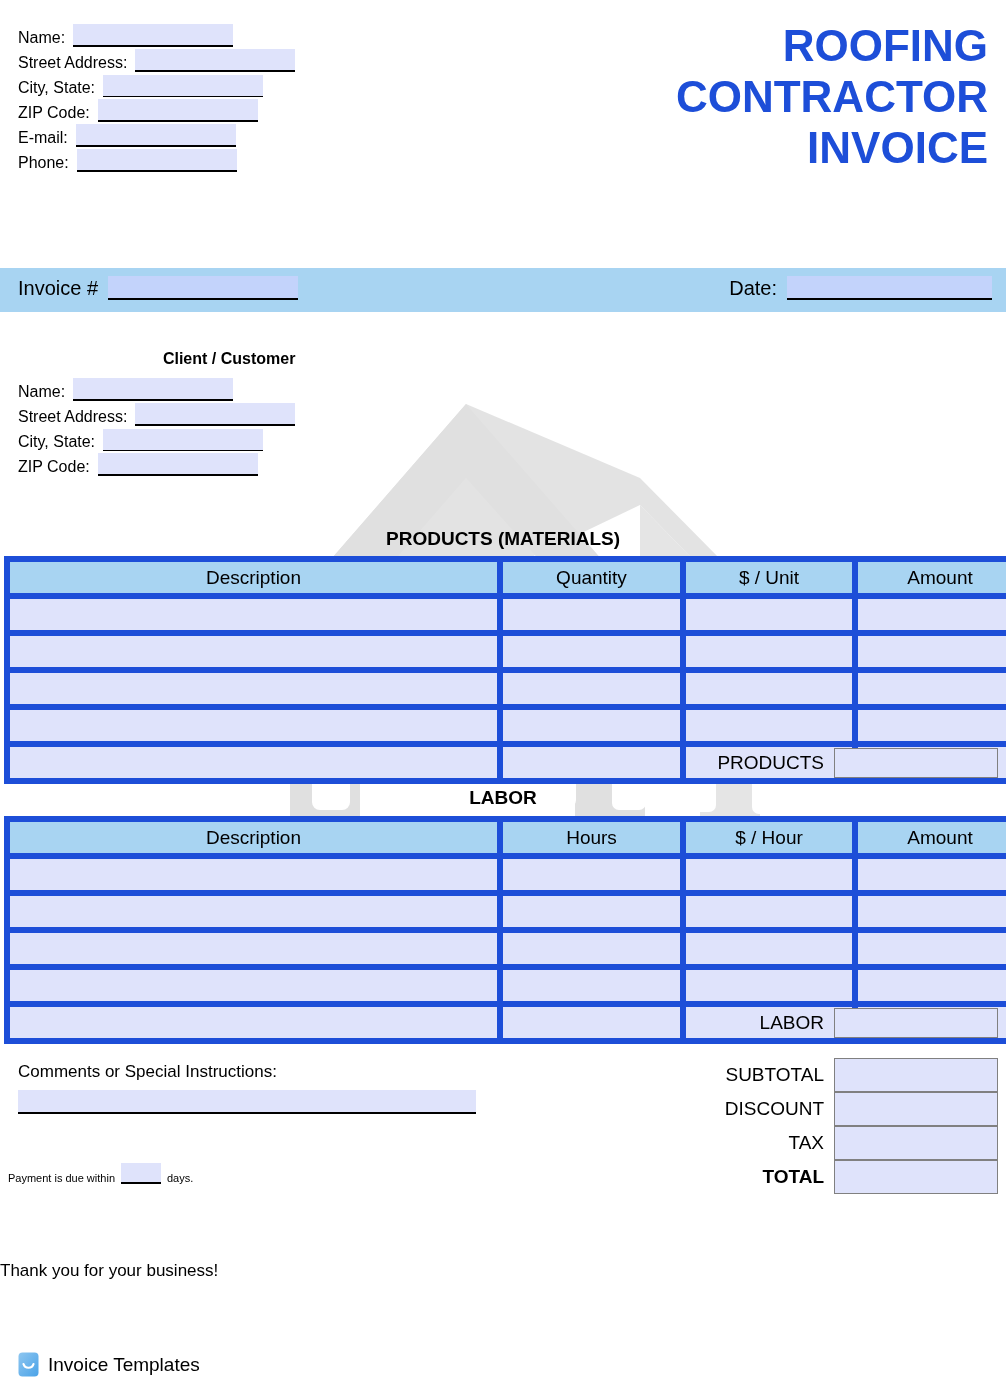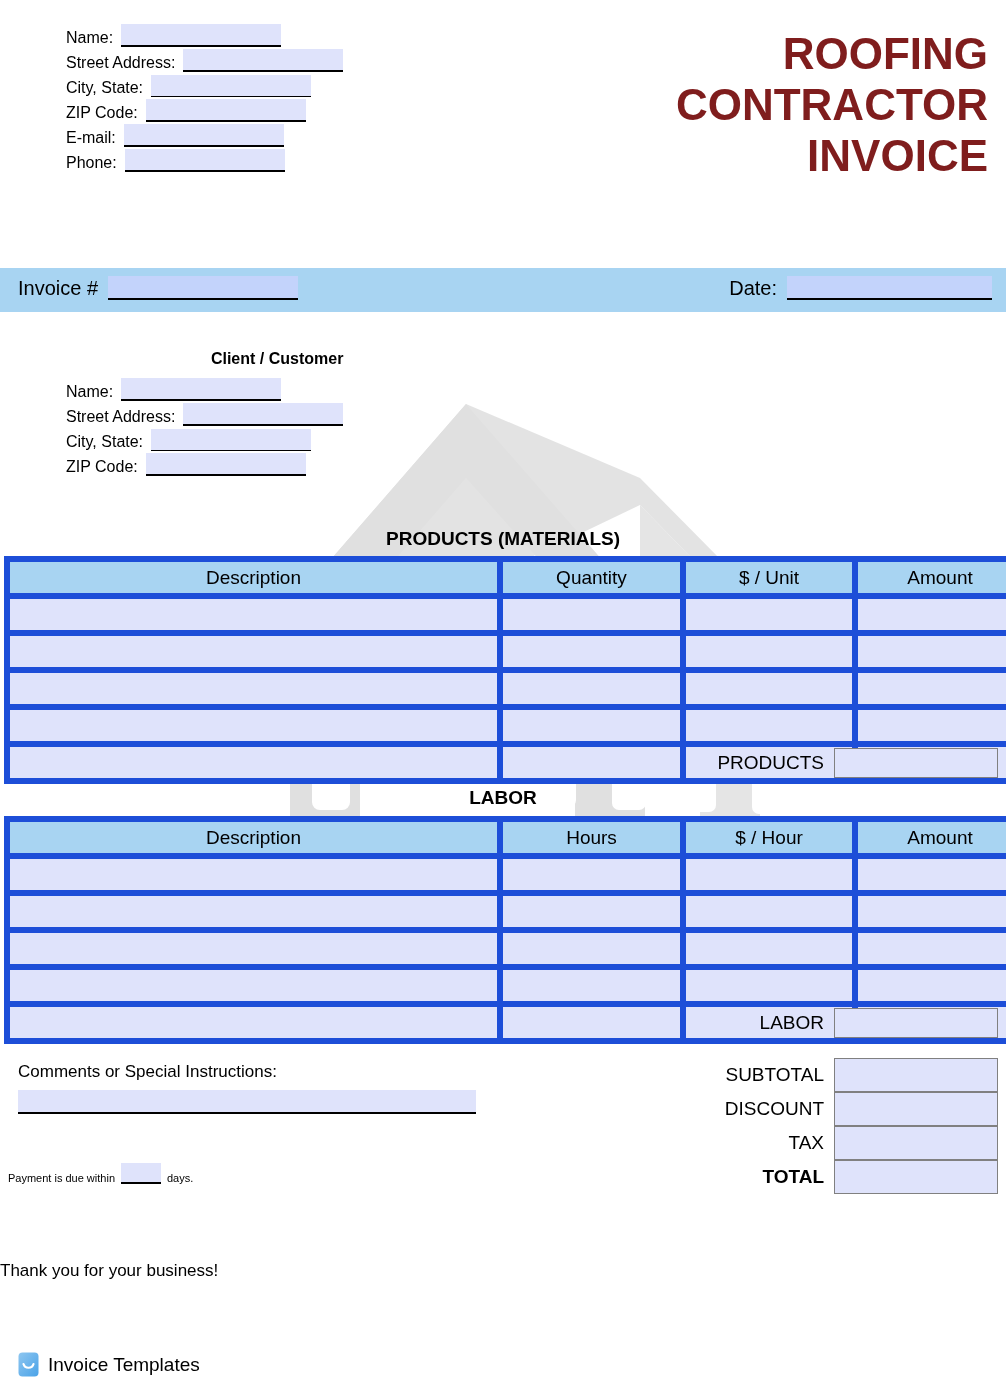--- a/index.html
+++ b/index.html
@@ -62,28 +62,28 @@
     height: 25px;
     margin-left: 9px;
   }
   .small-row {
     display: flex;
     align-items: flex-end;
     font-size: 16px;
     line-height: 19px;
     height: 25px;
   }
-  .small-label { white-space: nowrap; margin-left: 48px; }
+  .small-label { white-space: nowrap; }
 
   .hdr-title {
     position: absolute;
     right: 18px;
-    top: 28px;
+    top: 20px;
     text-align: right;
-    color: #7f1d1d;
+    color: #1d4ed8;
     font-size: 44px;
     font-weight: bold;
     line-height: 51px;
     letter-spacing: 0px;
     z-index: 3;
   }
 
   
   .inv-bar {
     position: absolute;

